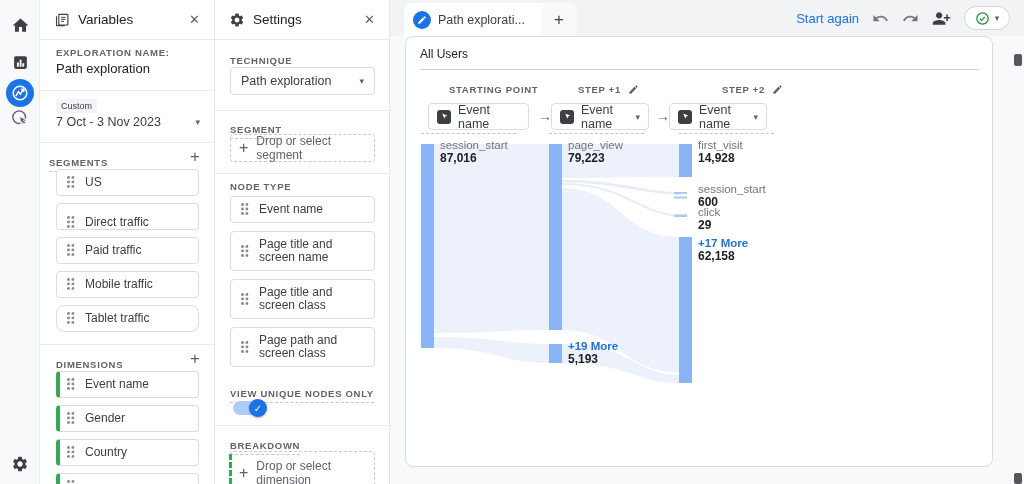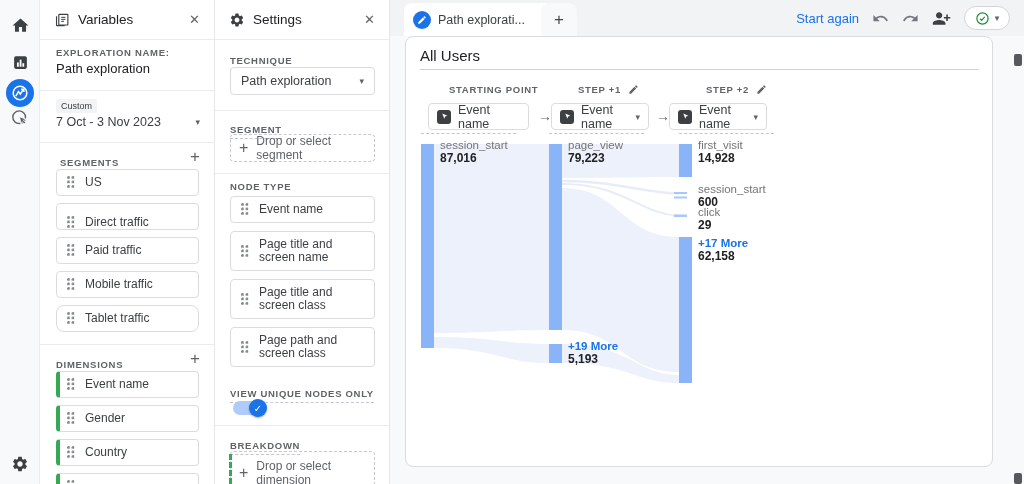--- a/index.html
+++ b/index.html
@@ -43,21 +43,21 @@
          display:flex; align-items:center; gap:7px; padding:0 9px; cursor:pointer; }
   .tab-pencil { width:18px; height:18px; background:#1a73e8; border-radius:50%; flex:none; display:flex; align-items:center; justify-content:center; }
   .tab-label { font-size:12.5px; font-weight:500; color:#3c4043; white-space:nowrap; }
   .plus-tab { position:absolute; left:151px; top:3px; width:36px; height:33px; background:#f8f9fa; border-radius:8px 8px 0 0;
               display:flex; align-items:center; justify-content:center; font-size:17px; color:#444746; cursor:pointer; }
   .top-actions { position:absolute; right:14px; top:0; height:36px; display:flex; align-items:center; gap:13px; }
   .start-again { font-size:13px; font-weight:500; color:#1a73e8; cursor:pointer; }
   .pill { width:46px; height:24px; border:1px solid #d2d5d9; border-radius:12px; background:#fff; display:flex; align-items:center; justify-content:center; gap:5px; cursor:pointer; }
   
   .card { position:absolute; left:15px; top:36px; width:588px; height:431px; background:#fff; border:1px solid #dadce0; border-radius:8px; overflow:hidden; }
-  .card-title { position:absolute; left:14px; top:10px; font-size:15px; color:#202124; }
+  .card-title { position:absolute; left:14px; top:10px; font-size:12px; color:#202124; }
   .card-title-divider { position:absolute; left:14px; right:13px; top:32px; height:1px; background:#cfd1d4; }
   .col-head { position:absolute; font-size:9.5px; font-weight:600; letter-spacing:.7px; color:#5f6368; display:flex; align-items:center; gap:7px; }
   .node-dd { position:absolute; top:66px; height:27px; background:#fff; border:1px solid #dadce0; border-radius:4px;
              display:flex; align-items:center; gap:7px; padding:0 8px; font-size:12.5px; color:#3c4043; cursor:pointer; }
   .node-ic { width:14px; height:14px; background:#3c4043; border-radius:3px; flex:none; display:flex; align-items:center; justify-content:center; }
   .step-arrow { position:absolute; top:71px; font-size:14px; color:#5f6368; }
   .dd-dash { position:absolute; top:96px; height:0; border-top:1px dashed #c3c6ca; }
   
   .sk-label { position:absolute; font-size:11.5px; line-height:13px; color:#757575; }
   .sk-label .val { font-size:12px; font-weight:700; color:#202124; }
@@ -122,21 +122,21 @@
     <div style="position:absolute; left:16px; top:61px; font-size:13px; color:#202124;">Path exploration</div>
     <div class="divider" style="top:90px;"></div>
 
     <div style="position:absolute; left:16px; top:99px; background:#f1f3f4; border-radius:3px; padding:2px 5px; font-size:9px; color:#3c4043;">Custom</div>
     <div style="position:absolute; left:16px; top:115px; right:14px; display:flex; align-items:center; font-size:12.5px; color:#3c4043; cursor:pointer;">
       <span>7 Oct - 3 Nov 2023</span>
       <span class="caret">▾</span>
     </div>
     <div class="divider" style="top:142px;"></div>
 
-    <div style="position:absolute; left:20px; top:152px;"><span class="section-label dashed-u">SEGMENTS</span></div>
+    <div style="position:absolute; left:9px; top:152px;"><span class="section-label dashed-u">SEGMENTS</span></div>
     <div class="plus-btn" style="top:148px;">+</div>
     <div class="chip" style="left:16px; top:169px; width:143px; height:27px;">
       <span class="drag"></span>
       <span class="chip-label">US</span>
     </div>
     <div class="chip" style="left:16px; top:203px; width:143px; height:27px;align-items:flex-end;">
       <span class="drag"></span>
       <span class="chip-label">Direct traffic</span>
     </div>
     <div class="chip" style="left:16px; top:237px; width:143px; height:27px;">
@@ -277,21 +277,21 @@
         <span>STARTING POINT</span>
       </div>
       <div class="col-head" style="left:172px; top:47px;">
         <span>STEP +1</span>
         <span style="cursor:pointer;">
             <svg width="11" height="11" viewBox="0 0 24 24">
               <path fill="#5f6368" d="M3 17.25V21h3.75L17.81 9.94l-3.75-3.75L3 17.25zM20.71 7.04c.39-.39.39-1.02 0-1.41l-2.34-2.34c-.39-.39-1.02-.39-1.41 0l-1.83 1.83 3.75 3.75 1.83-1.83z"></path>
             </svg>
           </span>
       </div>
-      <div class="col-head" style="left:300px; top:47px;">
+      <div class="col-head" style="left:316px; top:47px;">
         <span>STEP +2</span>
         <span style="cursor:pointer;">
             <svg width="11" height="11" viewBox="0 0 24 24">
               <path fill="#5f6368" d="M3 17.25V21h3.75L17.81 9.94l-3.75-3.75L3 17.25zM20.71 7.04c.39-.39.39-1.02 0-1.41l-2.34-2.34c-.39-.39-1.02-.39-1.41 0l-1.83 1.83 3.75 3.75 1.83-1.83z"></path>
             </svg>
           </span>
       </div>
 
       <div class="node-dd" style="left:22px; width:101px;">
         <span class="node-ic">

